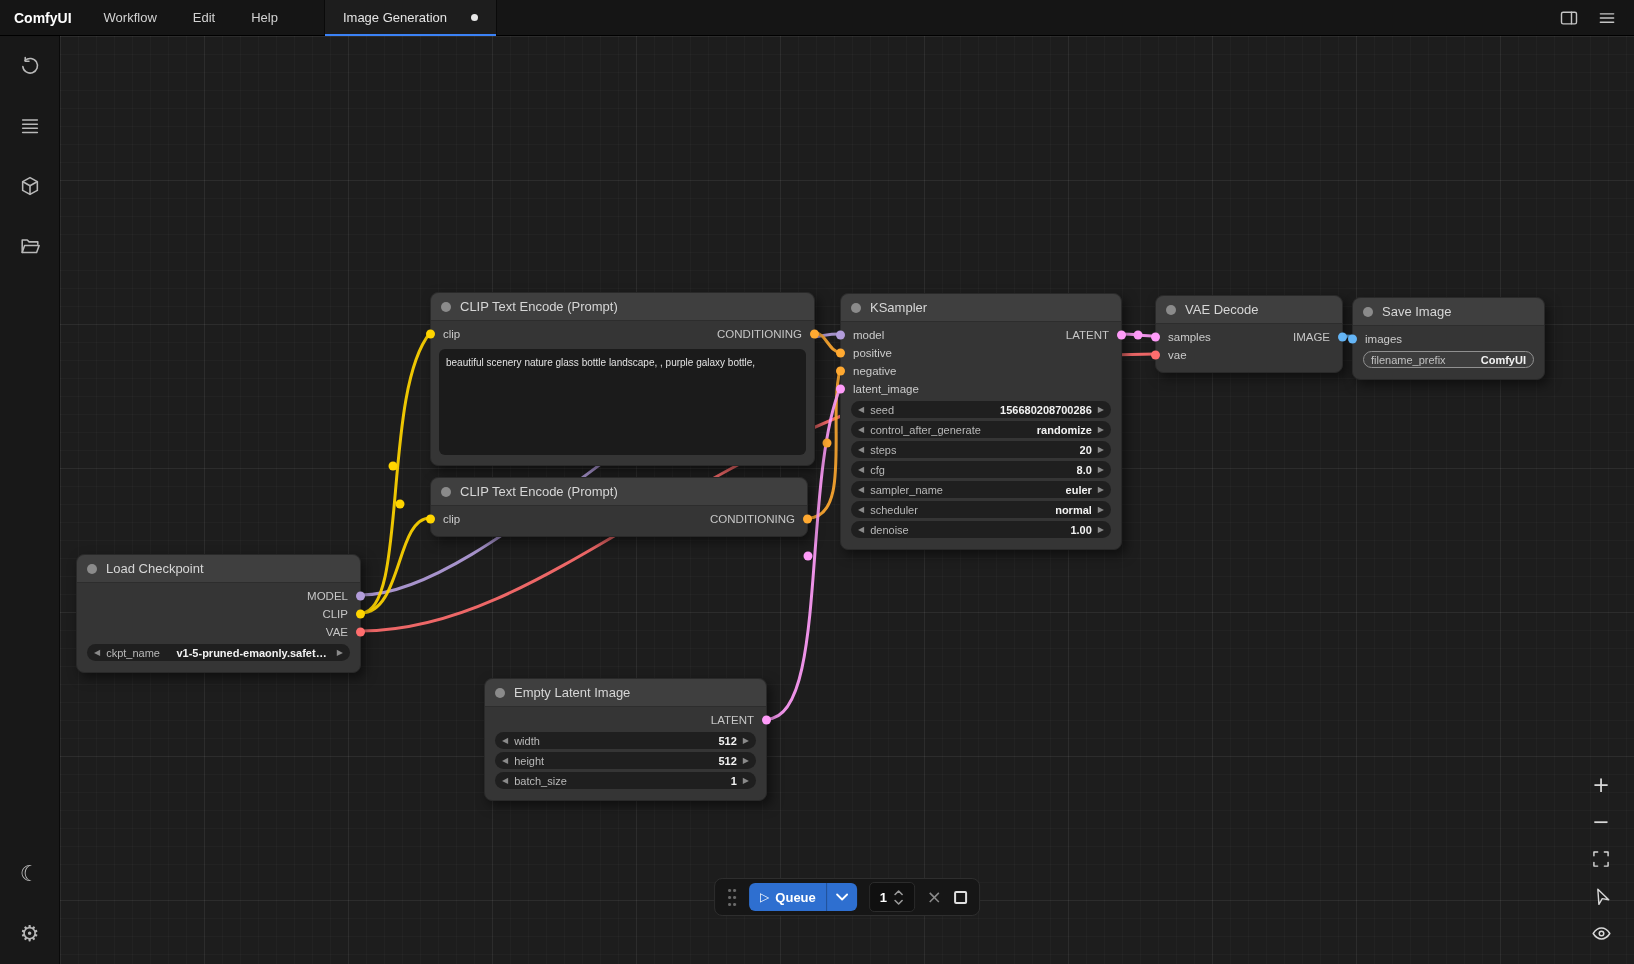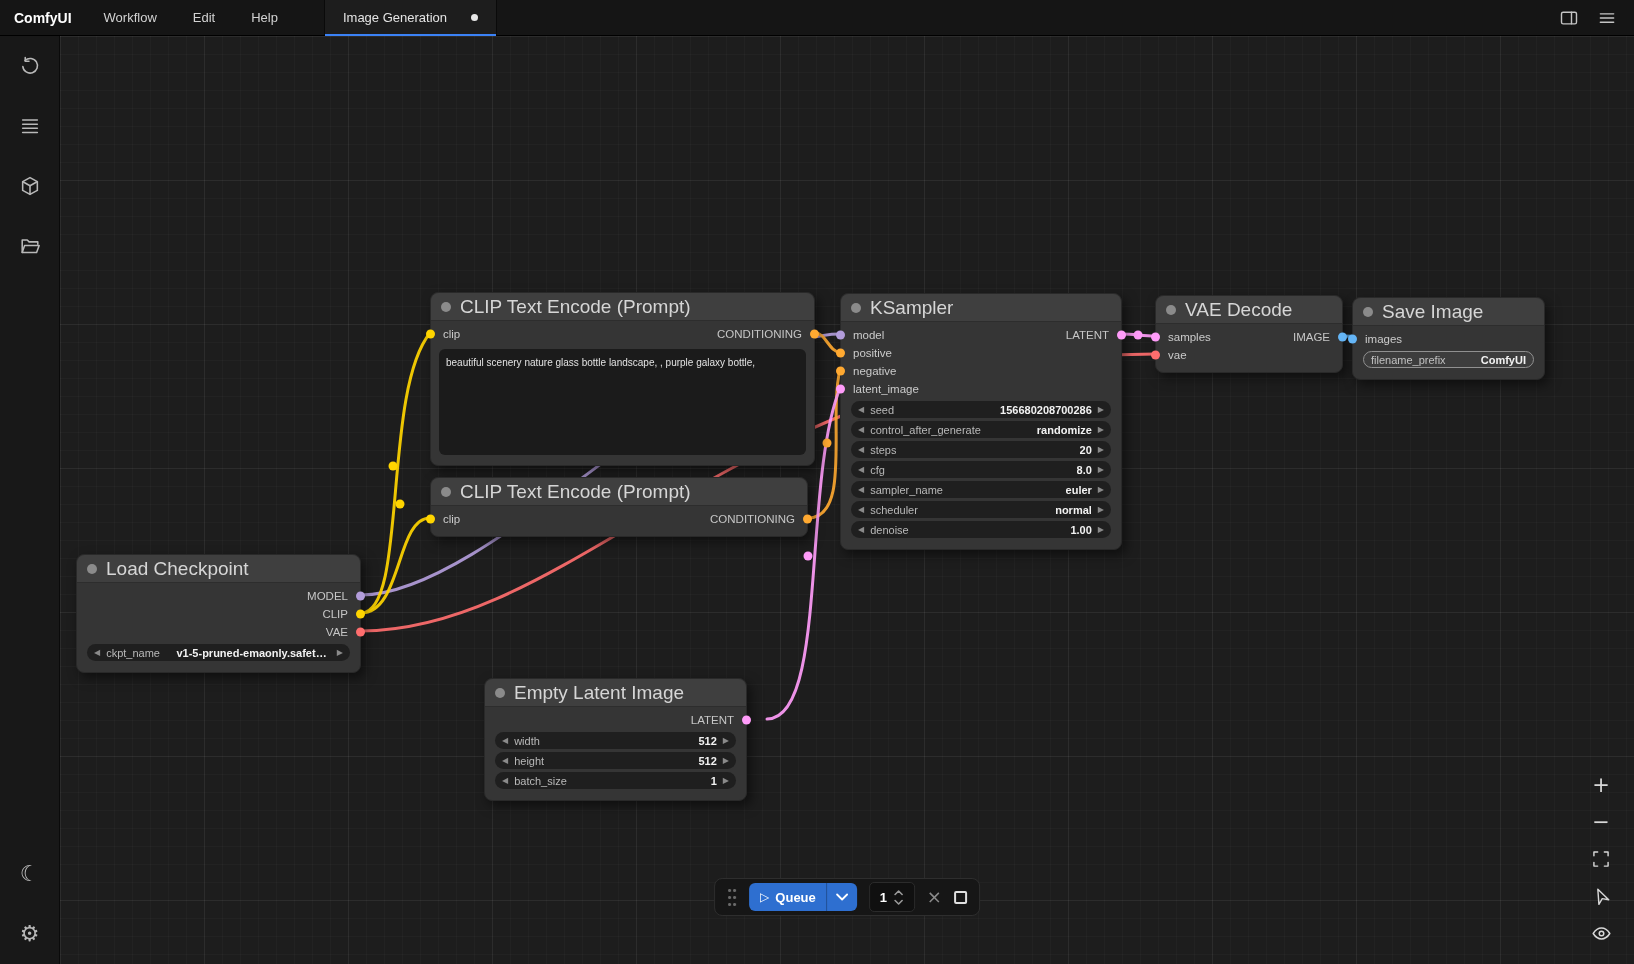--- a/index.html
+++ b/index.html
@@ -42,21 +42,21 @@
     background-size:18px 18px,18px 18px,144px 144px,144px 144px;overflow:hidden}
   svg.links{position:absolute;left:0;top:0;pointer-events:none}
   svg.links path{fill:none;stroke-width:3;stroke-linecap:round;opacity:.92}
 
   
   .node{position:absolute;background:#353535;border:1px solid #292929;border-radius:8px;
     box-shadow:4px 5px 12px rgba(0,0,0,.5);font-size:12px}
   .node-header{height:28px;display:flex;align-items:center;gap:9px;padding:0 10px;background:#3f3f3f;
     border-radius:8px 8px 0 0;border-bottom:1px solid #2d2d2d}
   .collapse-dot{width:10px;height:10px;border-radius:50%;background:#8b8b8b;flex:0 0 auto}
-  .node-title{font-size:19px;color:#d6d6d6;white-space:nowrap;overflow:hidden}
+  .node-title{font-size:13px;color:#d6d6d6;white-space:nowrap;overflow:hidden}
   .node-body{padding:4px 0 8px}
   .slot-row{position:relative;height:18px;display:flex;align-items:center;justify-content:space-between;padding:0 12px}
   .slot-row.out-only{justify-content:flex-end}
   .slot-label{font-size:11.5px;color:#cbcbcb;white-space:nowrap}
   .slot-label.out{font-weight:400;color:#c6c6c6}
   .dot{position:absolute;top:50%;width:9px;height:9px;border-radius:50%;background:var(--c,#999);transform:translateY(-50%)}
   .dot.in{left:-5px}
   .dot.out{right:-5px}
   .prompt-text{margin:6px 8px 2px;background:#1b1b1b;border-radius:6px;padding:6px 7px;
     font-family:Liberation Sans, sans-serif;font-size:10px;line-height:1.5;color:#e2e2e2;overflow:hidden}
@@ -232,21 +232,21 @@
     <div class="node-body">
       <div class="slot-row">
         <span class="dot in" style="--c:var(--clip)"></span>
         <span class="slot-label">clip</span>
         <span class="slot-label out">CONDITIONING</span>
         <span class="dot out" style="--c:var(--cond)"></span>
       </div>
     </div>
   </div>
 
-  <div class="node" style="left:424px;top:642px;width:263px;">
+  <div class="node" style="left:424px;top:642px;width:283px;">
     <div class="node-header">
       <span class="collapse-dot"></span>
       <span class="node-title">Empty Latent Image</span>
     </div>
     <div class="node-body">
       <div class="slot-row out-only">
         <span class="slot-label out">LATENT</span>
         <span class="dot out" style="--c:var(--latent)"></span>
       </div>
       <div class="widget">

